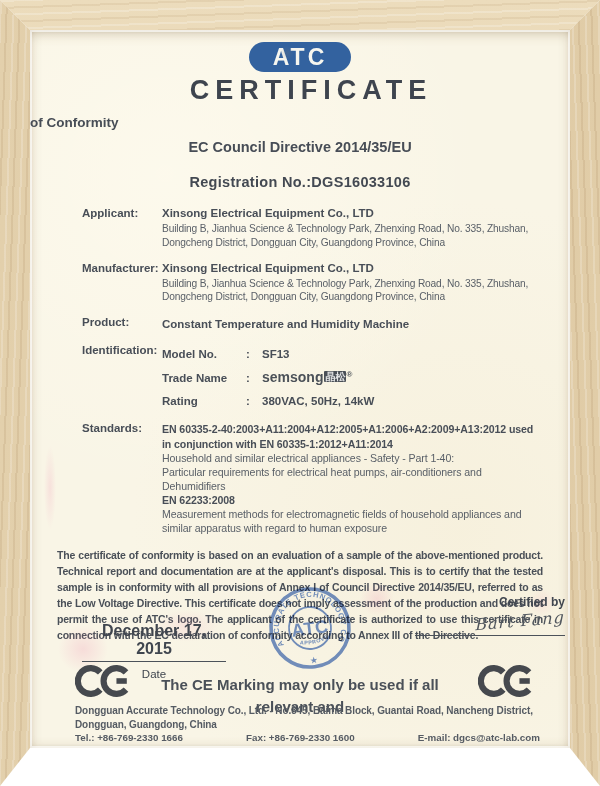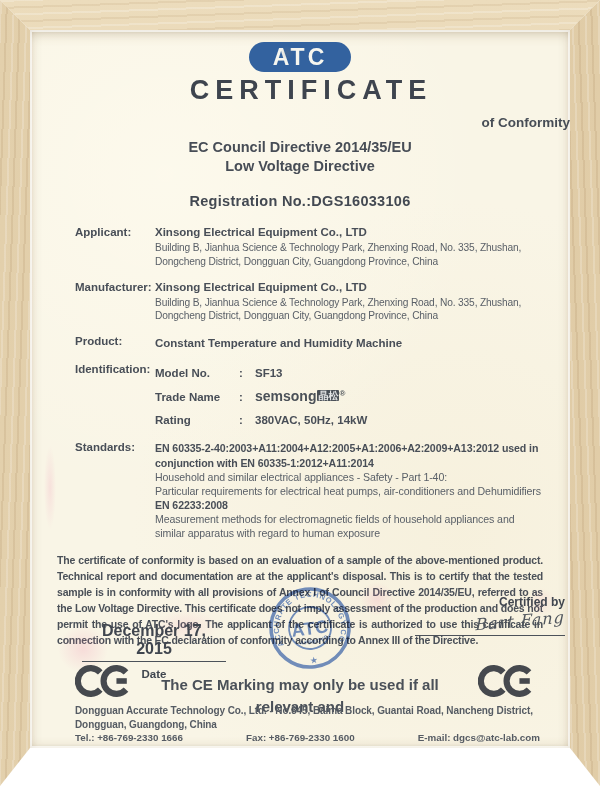--- a/index.html
+++ b/index.html
@@ -56,28 +56,28 @@
     background:#33629f;display:flex;align-items:center;justify-content:center;
   }
   .logo-pill span{
     color:#f7f6ef;font-weight:bold;font-size:23px;letter-spacing:3px;line-height:1;
     text-shadow:0 0 1px #33629f;
   }
   .cert-title{
     margin:3px 0 0;text-align:center;font-size:27px;font-weight:bold;
     letter-spacing:6px;padding-left:22px;color:#3e444e;
   }
-  .subtitle{margin-top:9px;text-align:right;font-size:13.5px;font-weight:bold;color:#474d56;}
+  .subtitle{margin-top:9px;text-align:left;font-size:13.5px;font-weight:bold;color:#474d56;}
   .directive{text-align:center;font-size:14.5px;font-weight:bold;color:#474d56;}
   .directive.first{margin-top:9px;}
   .directive.second{margin-top:3px;}
   .registration{margin-top:19px;text-align:center;font-size:14.5px;font-weight:bold;color:#434952;letter-spacing:.3px;}
   
   .rows{margin-top:17px;}
-  .row{display:flex;padding:0 28px 0 45px;margin-bottom:12px;}
+  .row{display:flex;padding:0 28px 0 45px;margin-bottom:12px;margin-left:7px;}
   .lbl{width:80px;flex-shrink:0;font-size:11.5px;font-weight:bold;color:#484e57;}
   .val{flex:1;min-width:0;}
   .val .name{font-size:11.5px;font-weight:bold;color:#484e57;}
   .val .addr{margin-top:3px;font-size:10.2px;letter-spacing:-.15px;line-height:1.35;color:#5a6068;}
   .val .bold-val{font-size:11.5px;font-weight:bold;color:#484e57;}
   .sub-row{display:flex;align-items:baseline;line-height:1.85;}
   .sub-lbl{width:84px;flex-shrink:0;font-size:11.5px;font-weight:bold;color:#484e57;}
   .sub-colon{width:16px;flex-shrink:0;font-size:11.5px;font-weight:bold;color:#484e57;}
   .sub-val{font-size:11.5px;font-weight:bold;color:#484e57;}
   .brand{font-size:14px;font-weight:bold;letter-spacing:0;color:#4b5158;}
@@ -96,21 +96,21 @@
   .certified-block{position:absolute;left:385px;top:29px;width:150px;text-align:right;}
   .certified-label{font-size:12px;font-weight:bold;color:#40464f;}
   .signature{
     margin-top:5px;font-family:"DejaVu Serif",serif;font-style:italic;
     font-size:16px;color:#4f555c;letter-spacing:1px;
     transform:rotate(-5deg) skewX(-6deg);
   }
   .sig-line{margin-top:2px;border-bottom:1.3px solid #4c525a;}
   .date-block{position:absolute;left:52px;top:56px;width:144px;text-align:center;}
   .date-value{font-size:16px;font-weight:bold;color:#40464f;padding-bottom:3px;border-bottom:1.3px solid #4c525a;}
-  .date-label{margin-top:6px;font-size:11.5px;font-weight:bold;color:#40464f;}
+  .date-label{margin-top:6px;font-size:11.5px;font-weight:normal;color:#40464f;}
   .stamp{position:absolute;left:238px;top:20px;opacity:.85;transform:rotate(-7deg);mix-blend-mode:multiply;}
   .ce-svg{position:absolute;top:98px;}
   .ce-left{left:45px;}
   .ce-right{left:448px;}
   .ce-note{position:absolute;left:120px;right:120px;top:108px;text-align:center;
     font-size:15px;font-weight:bold;line-height:1.45;color:#4a5058;}
   .issuer-address{position:absolute;left:45px;right:26px;top:138px;
     font-size:10px;font-weight:bold;letter-spacing:-.1px;line-height:1.4;color:#555b63;}
   .contacts{position:absolute;left:45px;right:30px;top:166px;display:flex;justify-content:space-between;
     font-size:9.8px;font-weight:bold;color:#555b63;}
@@ -132,21 +132,20 @@
     <div class="smudge" style="left:330px;top:552px;width:34px;height:34px;background:radial-gradient(closest-side,rgba(236,120,165,.18),rgba(236,120,165,0));"></div>
     <div class="smudge" style="left:498px;top:558px;width:28px;height:28px;background:radial-gradient(closest-side,rgba(236,120,165,.13),rgba(236,120,165,0));"></div>
     <div class="smudge" style="left:250px;top:16px;width:14px;height:14px;background:radial-gradient(closest-side,rgba(120,120,120,.25),rgba(120,120,120,0));"></div>
 
     <div class="logo-pill">
       <span>ATC</span>
     </div>
     <h1 class="cert-title">CERTIFICATE</h1>
     <div class="subtitle">of Conformity</div>
     <div class="directive first">EC Council Directive 2014/35/EU</div>
-    <div class="directive second">Low Voltage Directive</div>
     <div class="registration">Registration No.:DGS16033106</div>
 
     <div class="rows">
 
       <div class="row">
         <div class="lbl">Applicant:</div>
         <div class="val">
           <div class="name">Xinsong Electrical Equipment Co., LTD</div>
           <div class="addr">Building B, Jianhua Science &amp; Technology Park, Zhenxing Road, No. 335, Zhushan, Dongcheng District, Dongguan City, Guangdong Province, China</div>
         </div>

